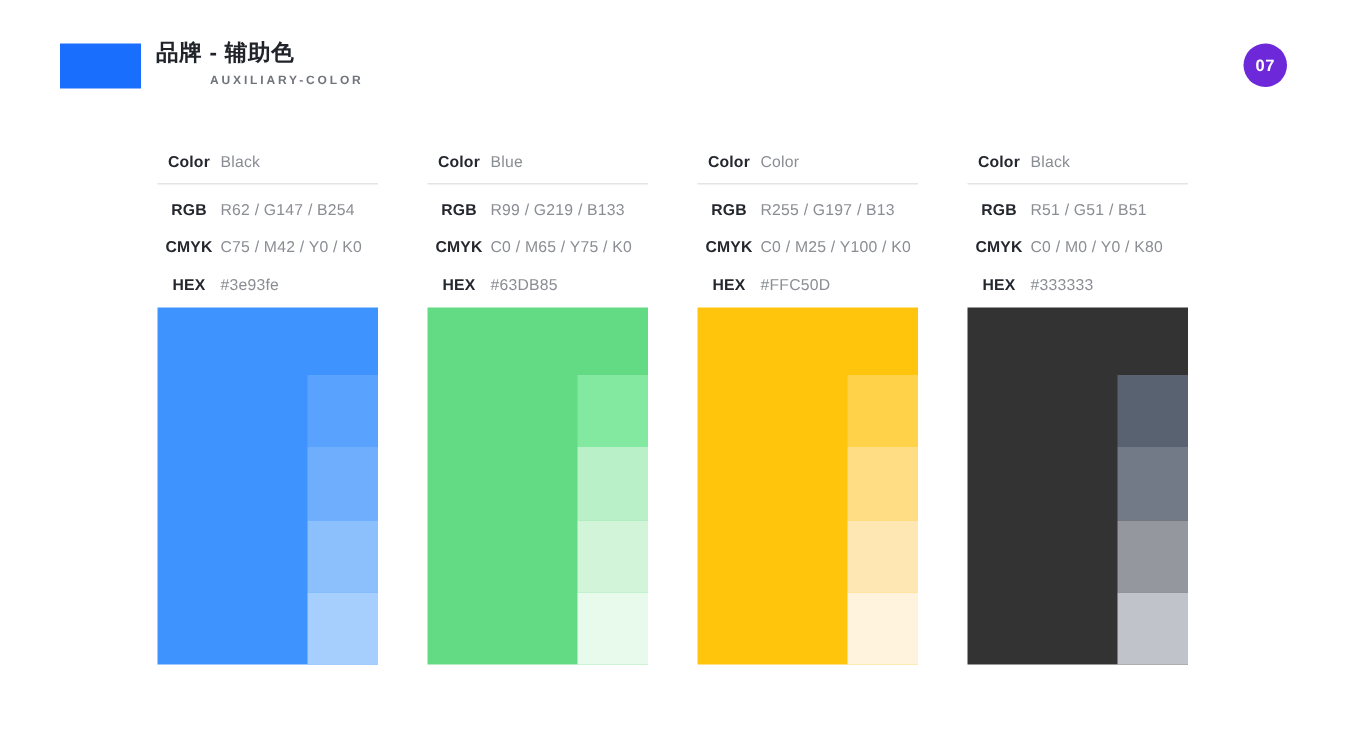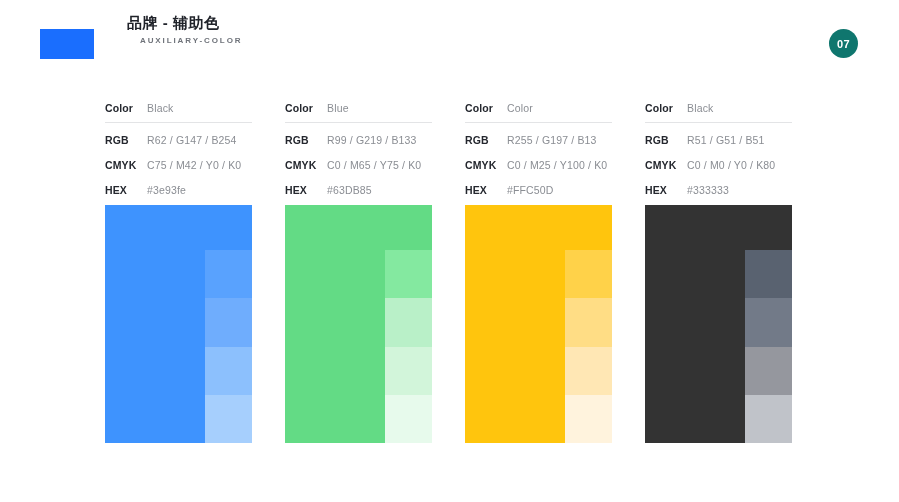--- a/index.html
+++ b/index.html
@@ -24,21 +24,21 @@
     height: 76px;
   }
   #brand-mark {
     position: absolute;
     left: 40px; top: 29px;
     width: 54px; height: 30px;
     background: #1a6efe;
   }
   #title-group {
     position: absolute;
-    left: 104px; top: 13px; text-align: center;
+    left: 104px; top: 26px;
   }
   #page-title {
     font-size: 15px;
     font-weight: bold;
     color: #20232a;
     letter-spacing: 0.5px;
     line-height: 19px;
     white-space: nowrap;
   }
   #page-subtitle {
@@ -49,35 +49,35 @@
     letter-spacing: 1.9px;
     line-height: 11px;
     white-space: nowrap;
     margin-left: 36px;
   }
   #page-badge {
     position: absolute;
     left: 829px; top: 29px;
     width: 29px; height: 29px;
     border-radius: 50%;
-    background: #0f766e;
+    background: #6d28d9;
     color: #ffffff;
     font-size: 11px;
     font-weight: bold;
     display: flex;
     align-items: center;
     justify-content: center;
     letter-spacing: 0.3px;
   }
 
   
   #columns {
     position: absolute;
     left: 0; top: 0;
-    width: 899px; height: 502px;
+    width: 899px; height: 502px; text-align: center;
   }
   .palette-col {
     position: absolute;
     top: 96px;
     width: 180px;
   }
   .palette-col.c0 { left: 105px; }
   .palette-col.c1 { left: 285px; }
   .palette-col.c2 { left: 465px; }
   .palette-col.c3 { left: 645px; }

